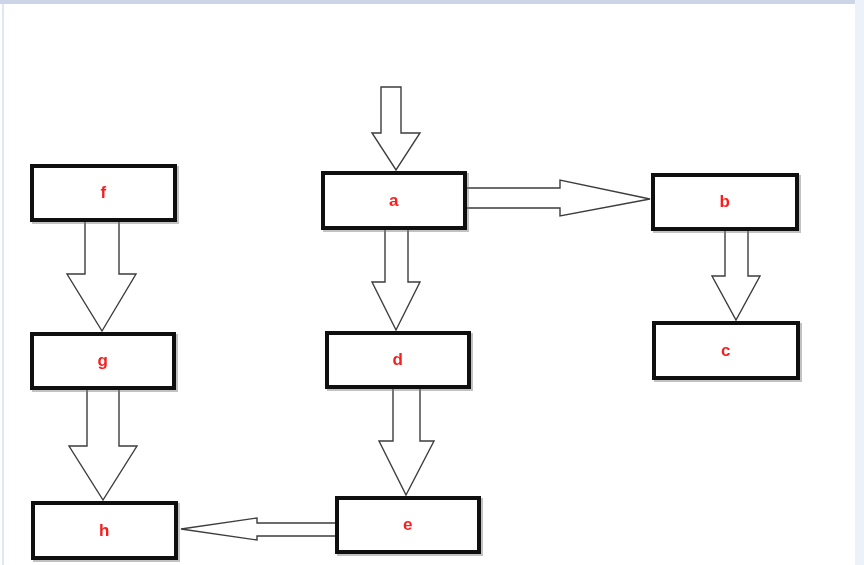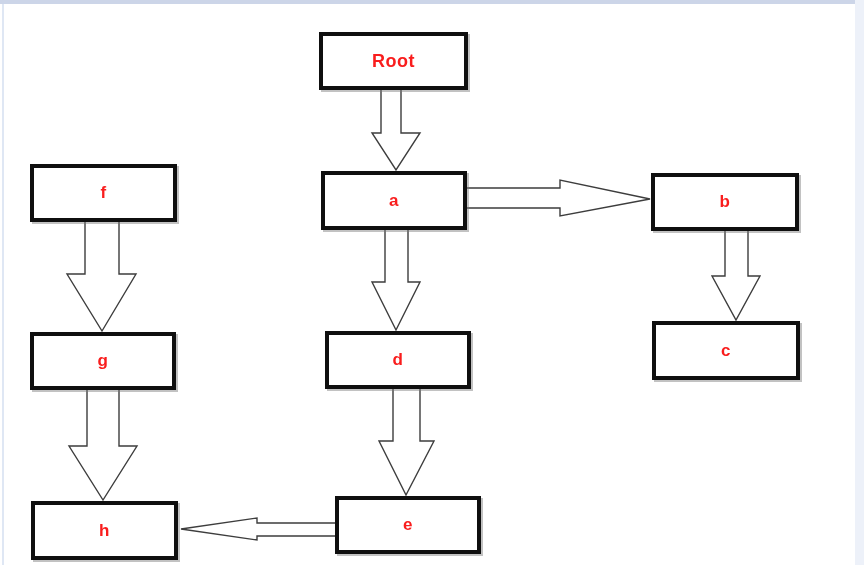--- a/index.html
+++ b/index.html
@@ -82,23 +82,20 @@
     <polygon points="381,87 381,133 372,133 396,170 420,133 401,133 401,87"></polygon>
     <polygon points="85,219 85,274 67,274 102,331 136,274 119,274 119,219"></polygon>
     <polygon points="385,227 385,282 372,282 396,330 420,282 408,282 408,227"></polygon>
     <polygon points="725,228 725,276 712,276 736,320 760,276 748,276 748,228"></polygon>
     <polygon points="87,388 87,446 69,446 103,500 137,446 119,446 119,388"></polygon>
     <polygon points="393,387 393,441 379,441 406,495 434,441 420,441 420,387"></polygon>
     <polygon points="465,188 560,188 560,180 650,199 560,216 560,208 465,208"></polygon>
     <polygon points="340,523 257,523 257,518 181,529 257,540 257,536 340,536"></polygon>
   </svg>
 
-  <div class="node node-root">
-    <span class="label">Root</span>
-  </div>
   <div class="node node-f">
     <span class="label">f</span>
   </div>
   <div class="node node-a">
     <span class="label">a</span>
   </div>
   <div class="node node-b">
     <span class="label">b</span>
   </div>
   <div class="node node-c">

